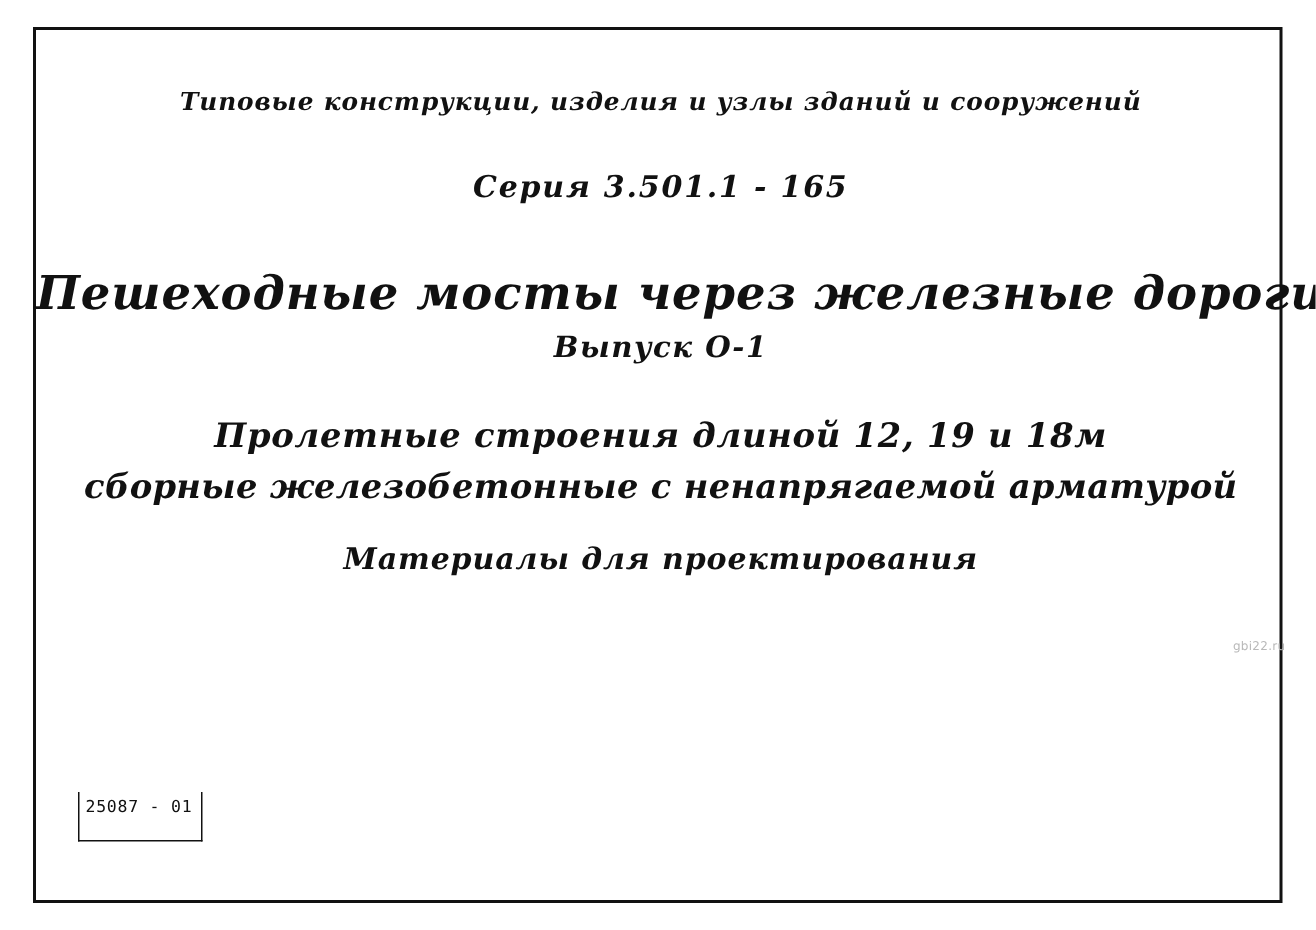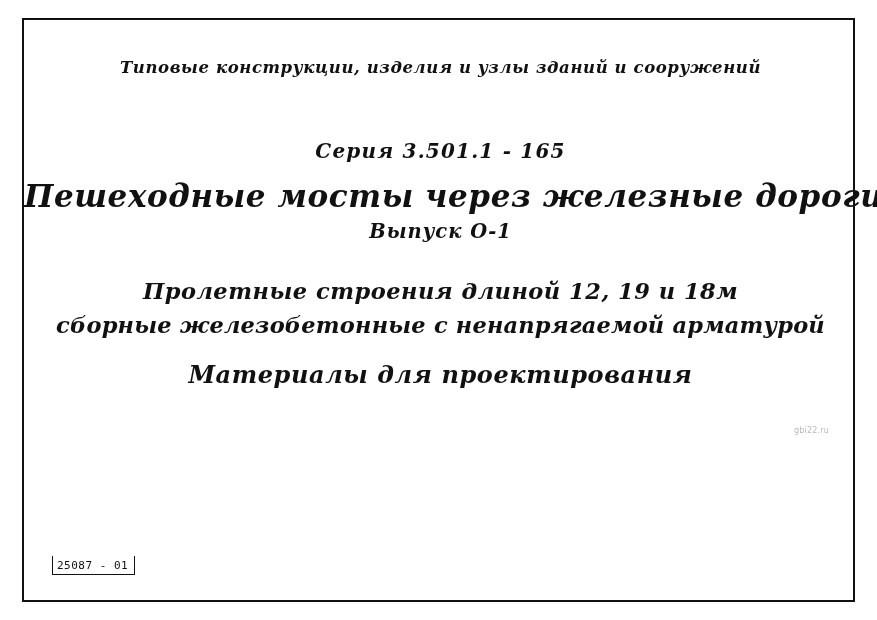--- a/index.html
+++ b/index.html
@@ -51,21 +51,20 @@
   .line-series-head {
     top: 38px;
     font-size: 16.5px;
     font-weight: 600;
     letter-spacing: 0.6px;
   }
   .line-series-no {
     top: 92px;
     font-size: 20px;
     letter-spacing: 1.2px;
-    margin-top: 27px;
   }
   .line-title {
     top: 158px;
     font-size: 31px;
     letter-spacing: 0.6px;
   }
   .line-issue {
     top: 200px;
     font-size: 19.5px;
     letter-spacing: 1px;
@@ -75,43 +74,43 @@
     font-size: 22.5px;
     letter-spacing: 0.5px;
   }
   .line-span2 {
     top: 292px;
     font-size: 22.5px;
     letter-spacing: 0.2px;
   }
   .line-materials {
     top: 340px;
-    font-size: 24px;
+    font-size: 20px;
     letter-spacing: 0.6px;
   }
 
   
   .watermark {
     position: absolute;
-    right: 28px;
+    right: 0;
     top: 406px;
     font-family: "DejaVu Sans", sans-serif;
     font-size: 8px;
     color: #b9b9b9;
     letter-spacing: 0.2px;
     font-style: normal;
   }
 
   
   .code-box {
     position: absolute;
     left: 28px;
-    top: 536px;
+    top: 508px;
     min-width: 78px;
-    padding: 3px 6px 2px 4px;
+    padding: 3px 6px 16px 4px;
     border-left: 1.5px solid #111111;
     border-bottom: 1.5px solid #111111;
     border-right: 1.5px solid #111111;
     font-family: "DejaVu Sans Mono", monospace;
     font-size: 11px;
     color: #111111;
     letter-spacing: 0.5px;
     box-sizing: border-box;
   }
 </style>

